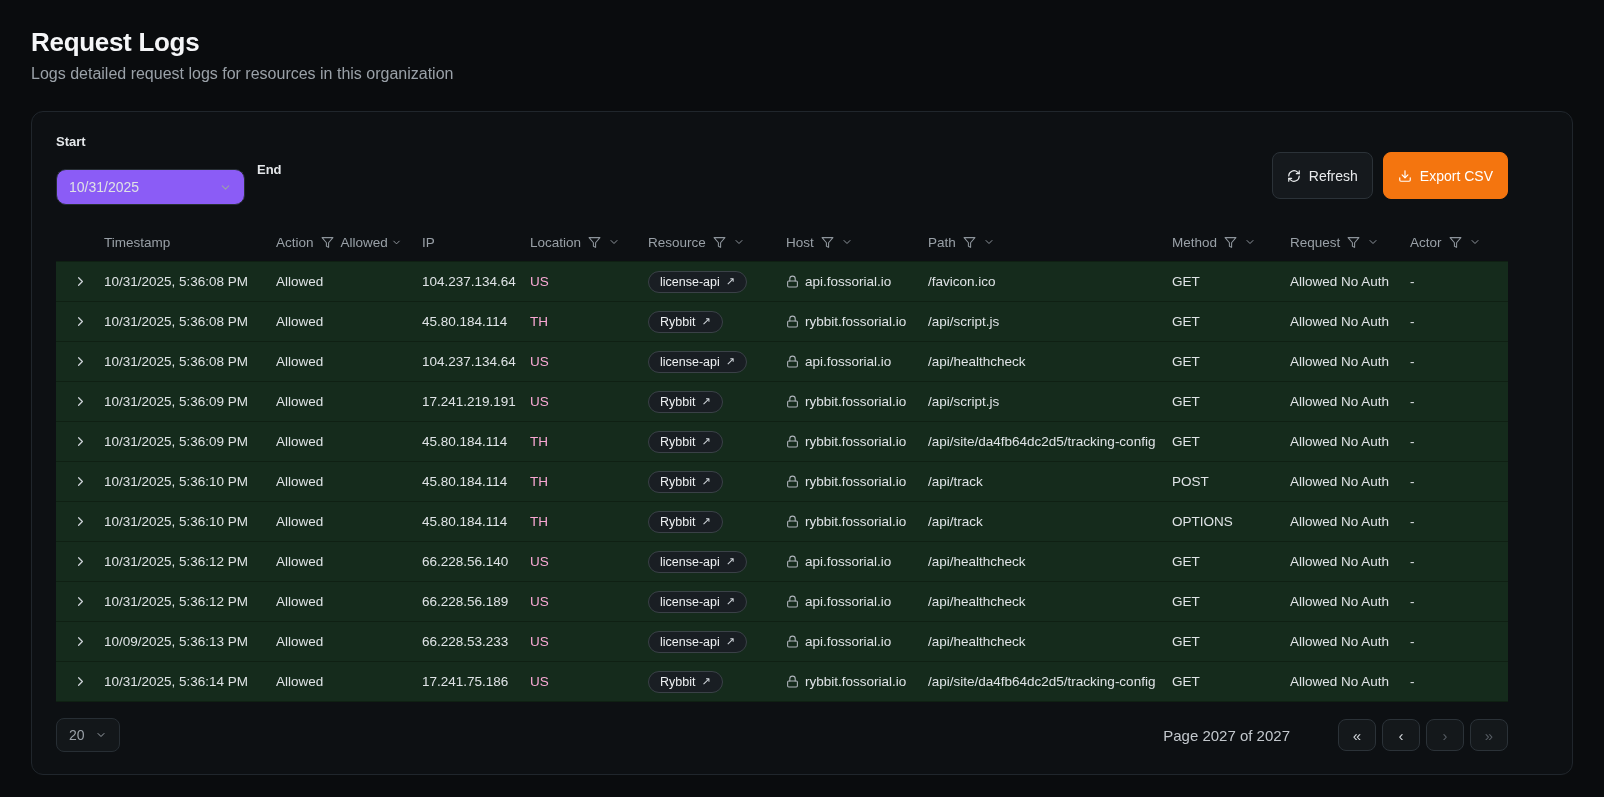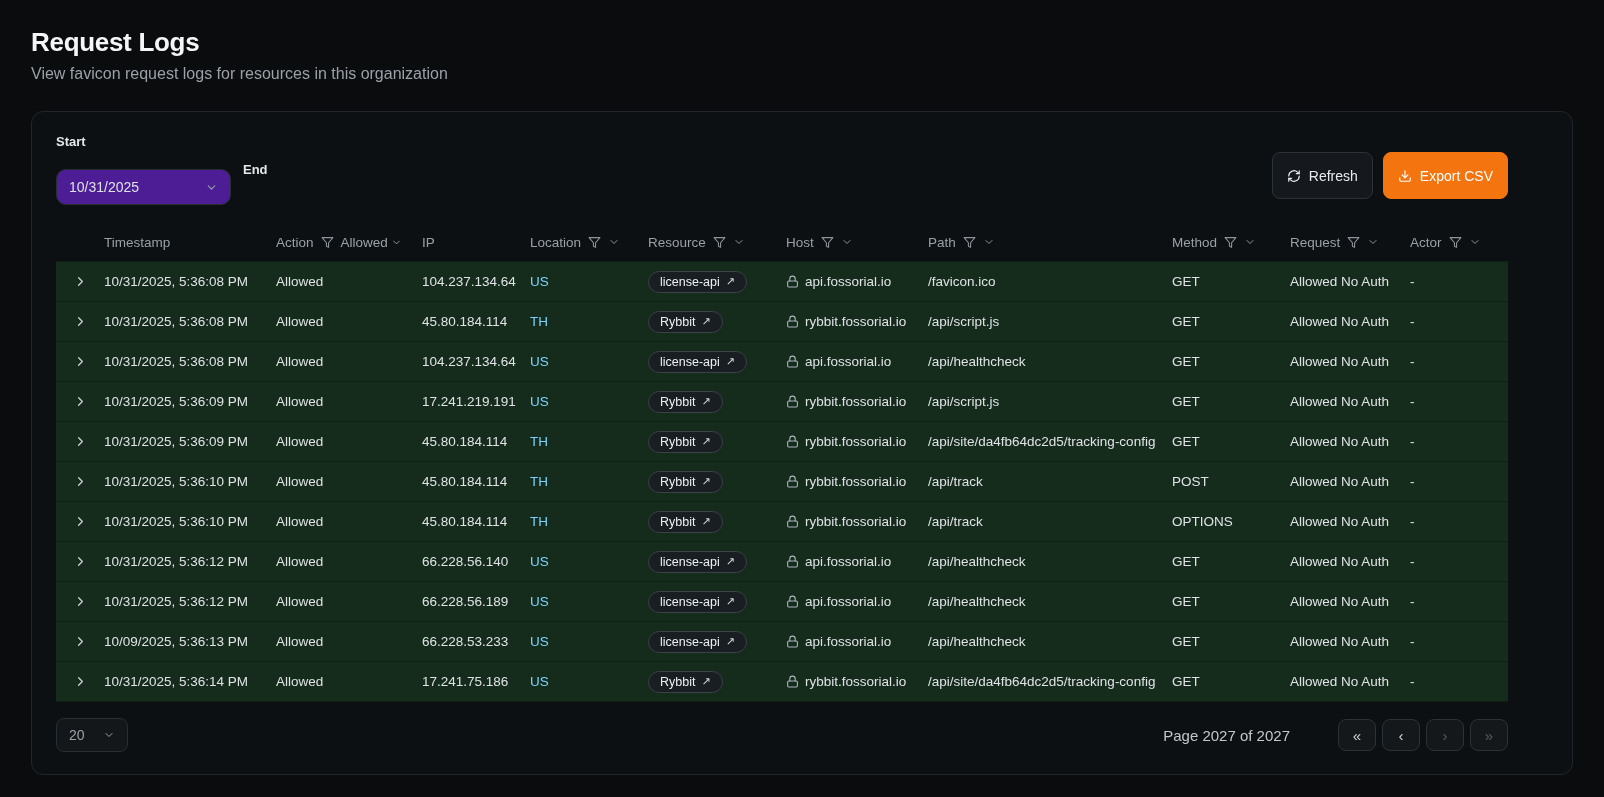--- a/index.html
+++ b/index.html
@@ -24,22 +24,22 @@
     border-radius:12px;
     padding:22px 64px 22px 24px;
   }
 
   
   .toolbar { display:flex; align-items:center; gap:12px; }
   .date-group { display:flex; flex-direction:column; gap:20px; }
   .field-label { font-size:13px; font-weight:600; color:#e4e7ea; }
   .select {
     display:flex; align-items:center; justify-content:space-between;
-    width:175px; height:36px; padding:0 12px;
-    background:#4c1d95; border:1px solid #272e34; border-radius:10px;
+    width:189px; height:36px; padding:0 12px;
+    background:#8b5cf6; border:1px solid #272e34; border-radius:10px;
     color:#dfe2e5; font-size:14px; font-family:inherit; cursor:pointer;
   }
   .select .chev { color:#9aa1a8; display:inline-flex; }
   .toolbar-buttons { margin-left:auto; display:flex; gap:10px; align-items:center; align-self:center; margin-top:12px; }
   .btn {
     display:inline-flex; align-items:center; gap:8px;
     height:47px; padding:0 14px; border-radius:8px;
     font-size:14px; font-family:inherit; cursor:pointer; white-space:nowrap;
   }
   .btn-ghost { background:#15191d; border:1px solid #2b3238; color:#e8eaec; }
@@ -56,49 +56,49 @@
   .thead { height:38px; }
   .th { display:flex; align-items:center; gap:7px; font-size:13.5px; font-weight:500; color:#99a0a7; padding-right:10px; white-space:nowrap; overflow:hidden; }
   .hicon { background:none; border:0; padding:0; margin:0; display:inline-flex; align-items:center; color:#8d949b; cursor:pointer; }
   .action-filter-select { background:none; border:0; padding:0; display:inline-flex; align-items:center; gap:3px; color:#99a0a7; font-size:13.5px; font-family:inherit; cursor:pointer; }
 
   .tbody { border-bottom:1px solid #0f2013; }
   .tr { height:40px; background:#152b1c; border-top:1px solid #0f2013; cursor:pointer; }
   .td { font-size:13.5px; color:#dfe3e6; padding-right:12px; white-space:nowrap; overflow:hidden; text-overflow:ellipsis; display:flex; align-items:center; gap:6px; }
   .td-expander { justify-content:center; padding-right:0; }
   .expand-btn { background:none; border:0; padding:2px; color:#cfd4d9; display:inline-flex; cursor:pointer; }
-  .td-muted { color:#7dd3fc; }
+  .td-muted { color:#f9a8d4; }
   .badge {
     display:inline-flex; align-items:center; gap:6px;
     background:#191e23; border:1px solid #3a4147; border-radius:999px;
     padding:3px 11px; font-size:12.5px; color:#eef0f2; cursor:pointer; white-space:nowrap;
   }
   .badge .ext { font-size:11px; color:#cfd4d9; }
   .lock { color:#aeb4ba; display:inline-flex; flex:0 0 auto; }
 
   
   .table-footer { display:flex; align-items:center; justify-content:space-between; margin-top:16px; }
-  .select-small { width:72px; height:34px; border-radius:8px; color:#9aa1a8; background:#13171a; border:1px solid #272e34; }
+  .select-small { width:64px; height:34px; border-radius:8px; color:#9aa1a8; background:#13171a; border:1px solid #272e34; }
   .footer-right { display:flex; align-items:center; gap:48px; }
   .page-info { font-size:15px; color:#c3c8cd; }
   .pager { display:flex; gap:6px; }
   .pager-btn {
     width:38px; height:32px; border-radius:8px;
     background:#14181b; border:1px solid #2b3238; color:#d2d6da;
     font-size:15px; display:inline-flex; align-items:center; justify-content:center;
     font-family:inherit; cursor:pointer;
   }
   .pager-btn.disabled { color:#565c63; cursor:default; }
 </style>
 </head>
 <body>
 
 <header class="page-header">
   <h1 class="page-title">Request Logs</h1>
-  <p class="page-subtitle">View favicon request logs for resources in this organization</p>
+  <p class="page-subtitle">Logs detailed request logs for resources in this organization</p>
 </header>
 
 <section class="card">
 
   <div class="toolbar">
     <div class="date-group">
       <span class="field-label">Start</span>
       <button class="select">
         <span>10/31/2025</span>
         <span class="chev">

